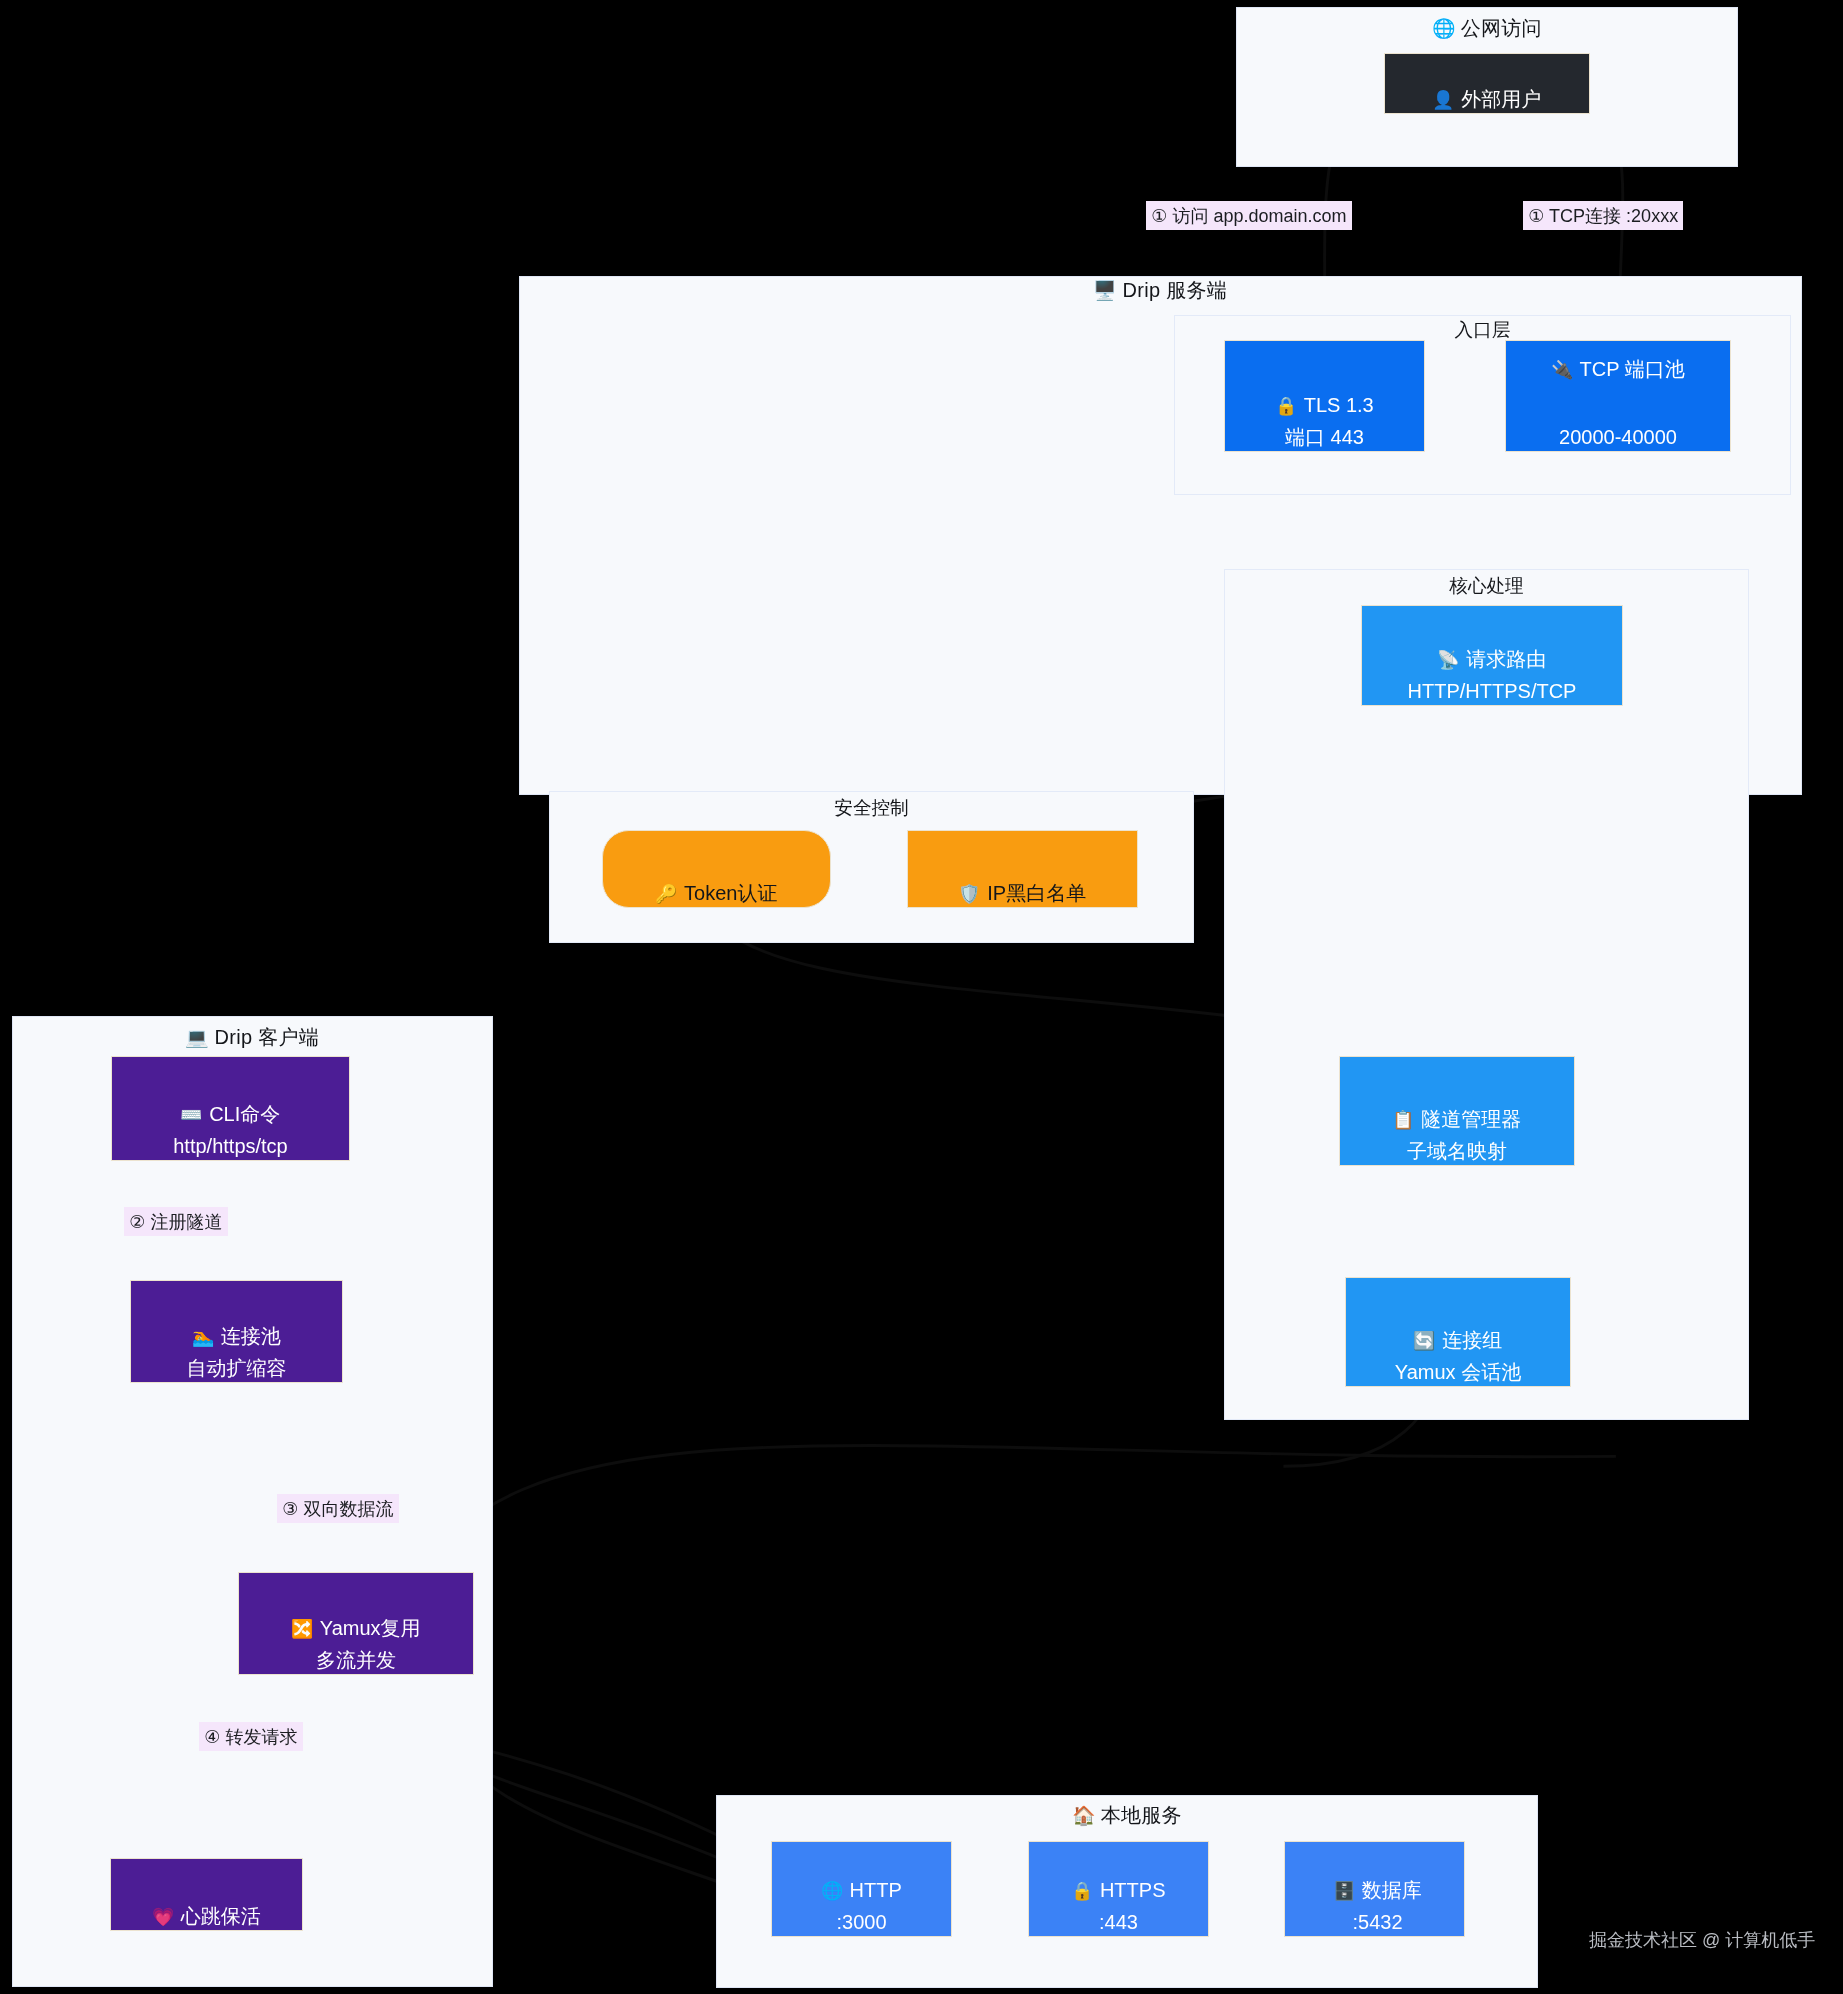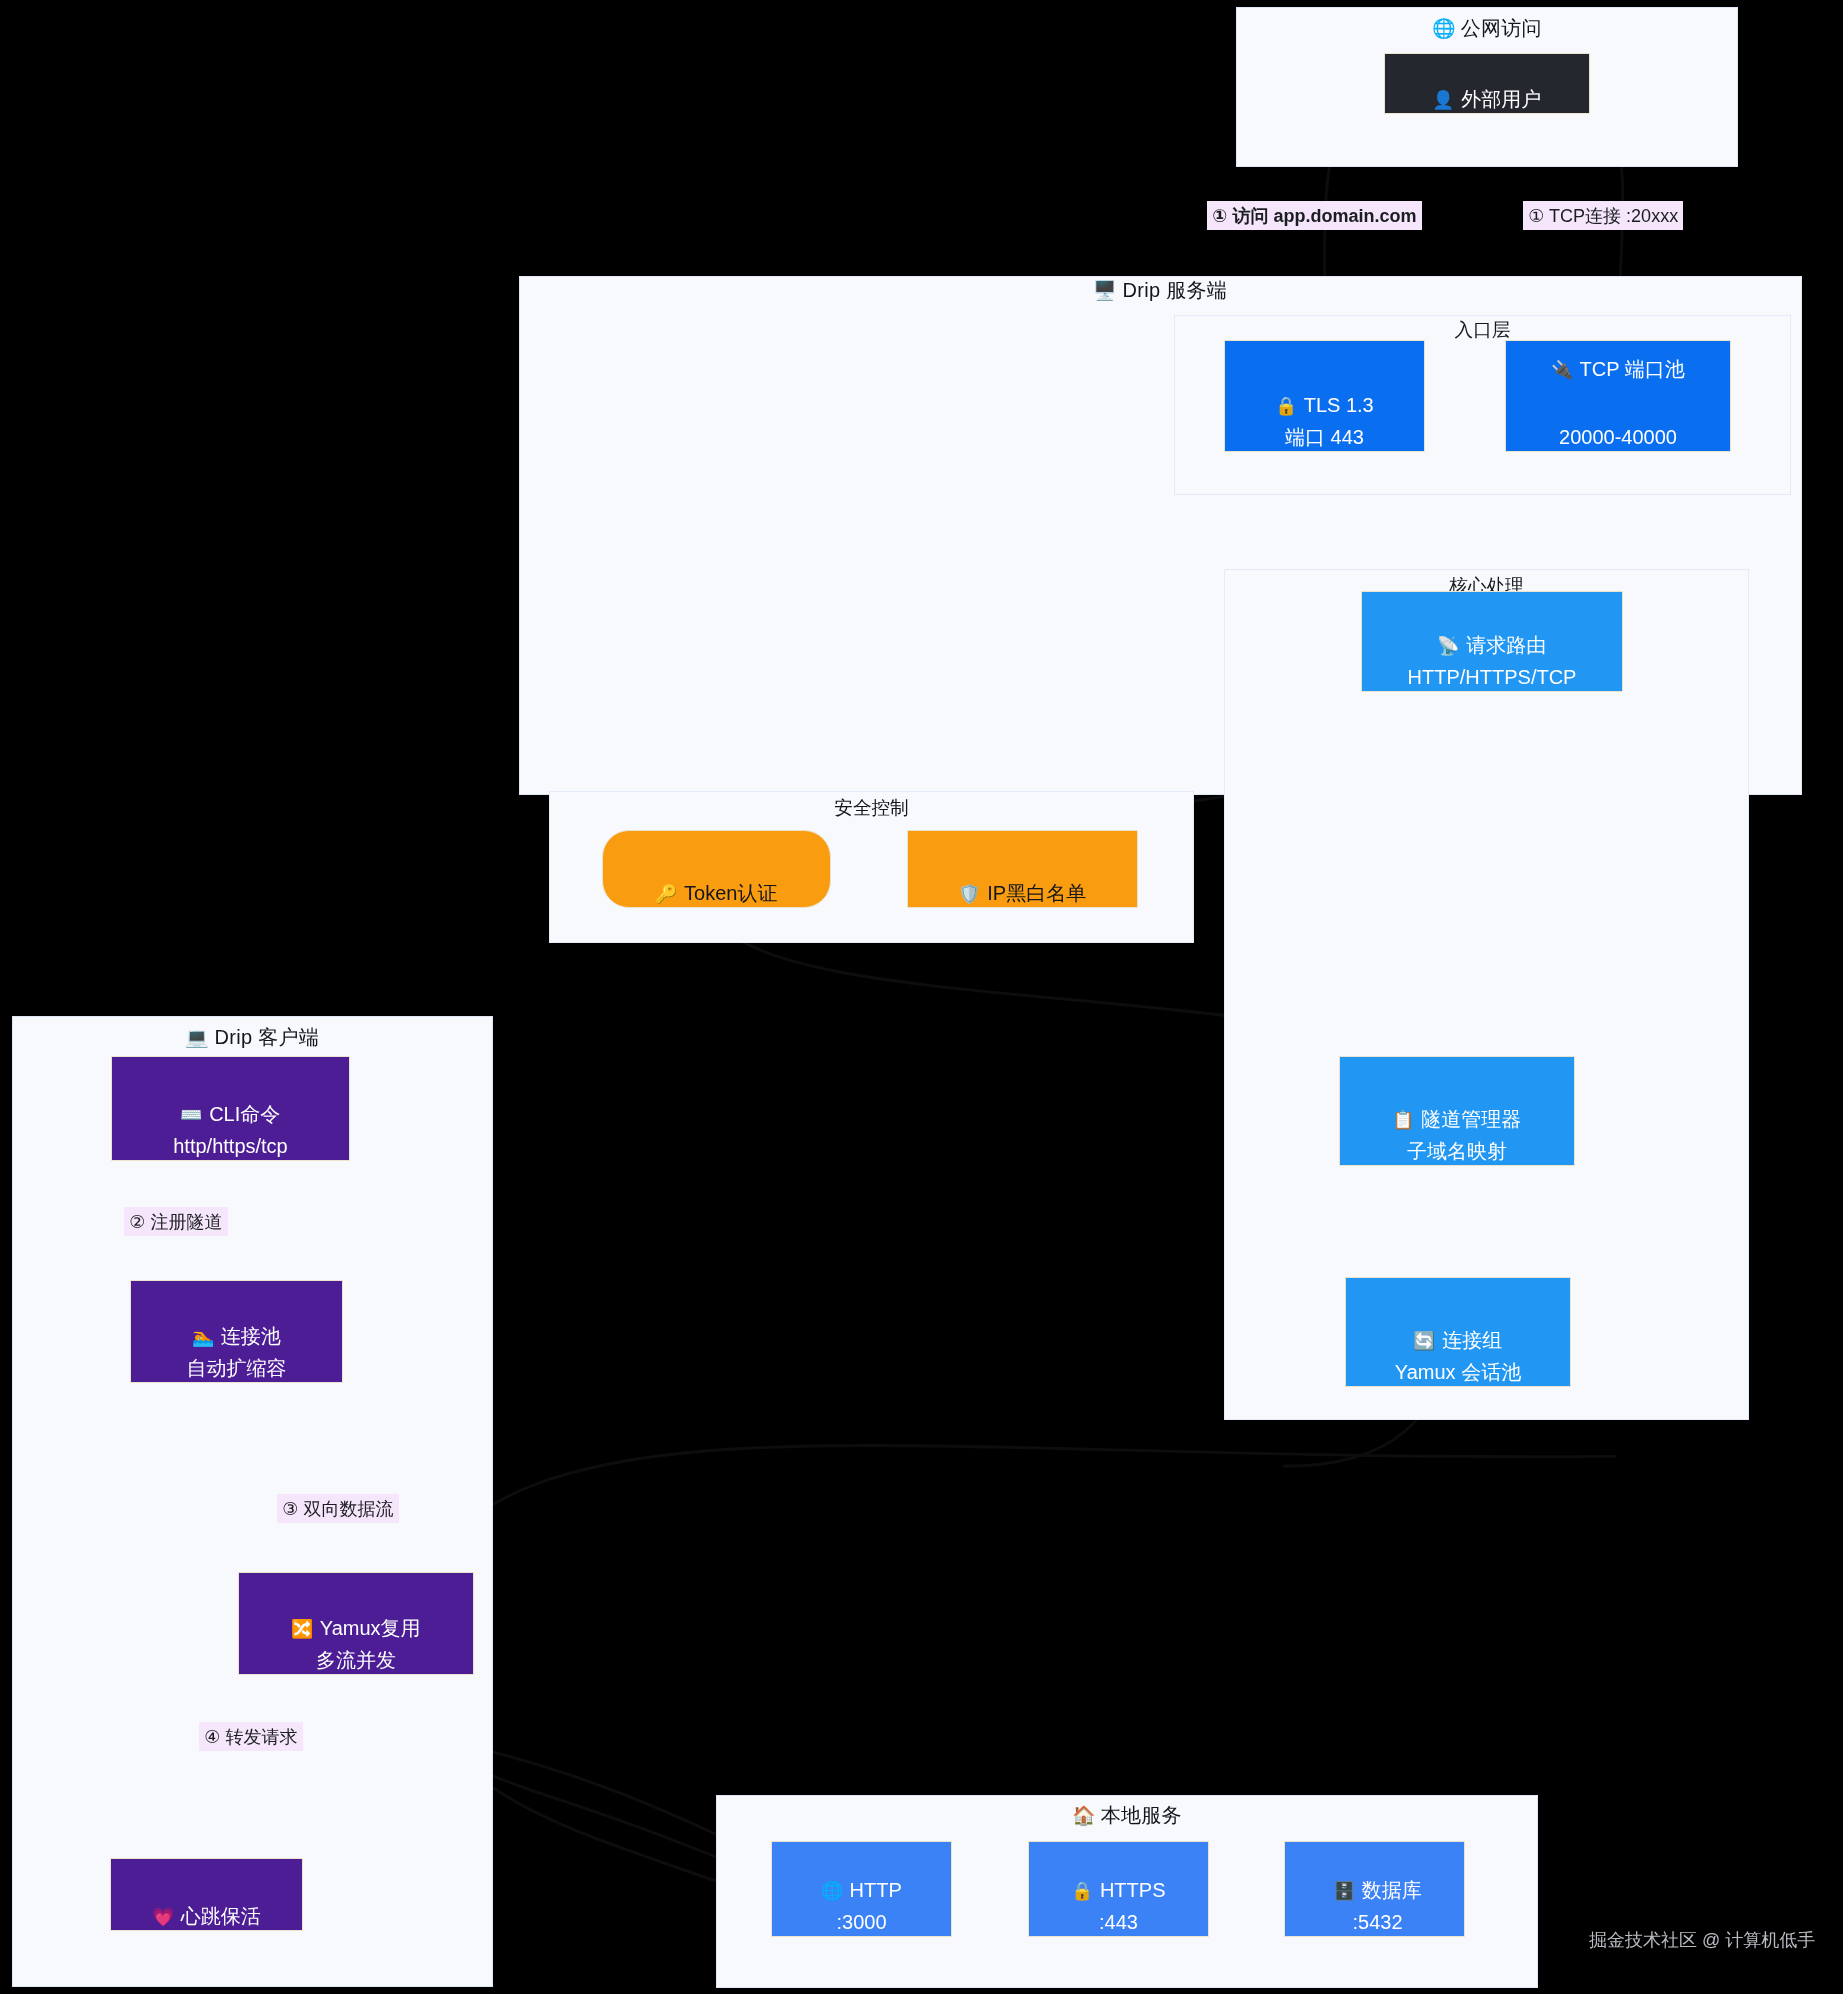--- a/index.html
+++ b/index.html
@@ -92,21 +92,21 @@
   </div>
   <div class="panel-title" style="left:1236px;top:14.6px;width:502px;">
     <span class="emo">🌐</span><span>公网访问</span>
   </div>
   <div class="node n-dark" style="left:1384px;top:53px;width:206px;height:61px;">
     <div class="l1">
       <span class="emo">👤</span><span>外部用户</span>
     </div>
   </div>
 
-  <div class="elabel" style="left:1207px;top:201px;font-weight:bold;">① 访问 app.domain.com</div>
+  <div class="elabel" style="left:1146px;top:201px;">① 访问 app.domain.com</div>
   <div class="elabel" style="left:1523px;top:201px;">① TCP连接 :20xxx</div>
 
   <div class="panel" style="left:519px;top:276px;width:1283px;height:519px;">
   </div>
   <div class="panel-title" style="left:519px;top:277px;width:1283px;">
     <span class="emo">🖥️</span><span>Drip 服务端</span>
   </div>
 
   <div class="subpanel" style="left:1174px;top:315px;width:617px;height:180px;"></div>
   <div class="subpanel-title" style="left:1174px;top:317px;width:617px;">入口层</div>
@@ -119,21 +119,21 @@
   <div class="node n-blue-deep" style="left:1505px;top:340px;width:226px;height:112px;gap:36px;">
     <div class="l1">
       <span class="emo">🔌</span><span>TCP 端口池</span>
     </div>
     <div class="l2">20000-40000</div>
   </div>
 
   <div class="subpanel" style="left:1224px;top:569px;width:525px;height:851px;"></div>
   <div class="subpanel-title" style="left:1224px;top:573px;width:525px;">核心处理</div>
 
-  <div class="node n-blue" style="left:1361px;top:591px;width:262px;height:101px;">
+  <div class="node n-blue" style="left:1361px;top:605px;width:262px;height:101px;">
     <div class="l1">
       <span class="emo">📡</span><span>请求路由</span>
     </div>
     <div class="l2">HTTP/HTTPS/TCP</div>
   </div>
 
   <div class="node n-blue" style="left:1339px;top:1056px;width:236px;height:110px;">
     <div class="l1">
       <span class="emo">📋</span><span>隧道管理器</span>
     </div>

